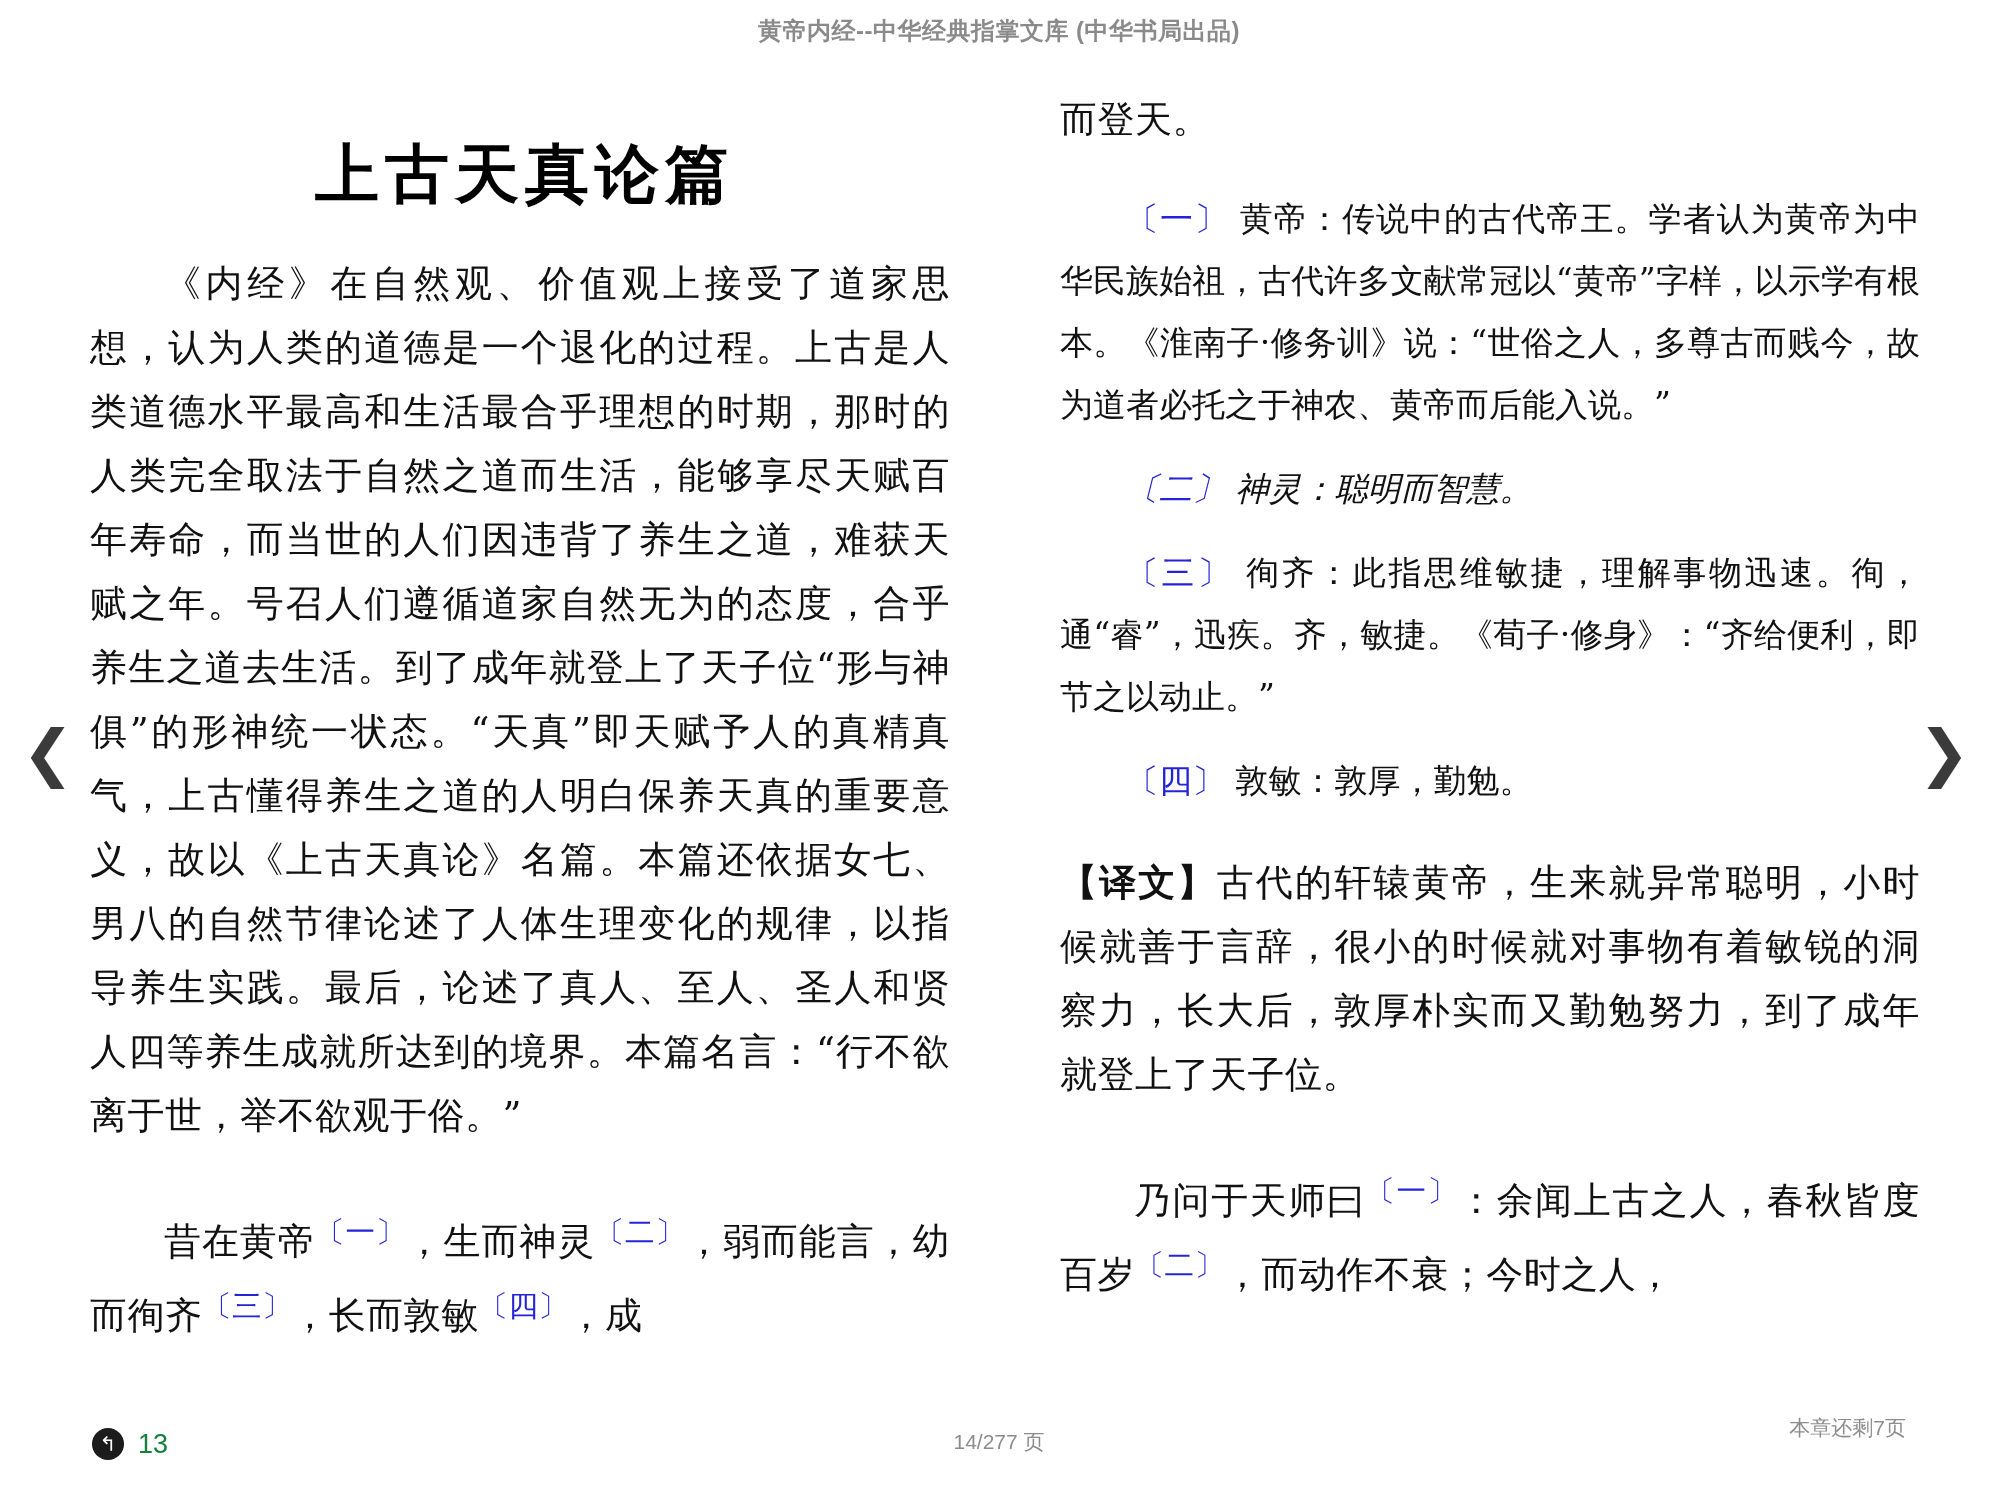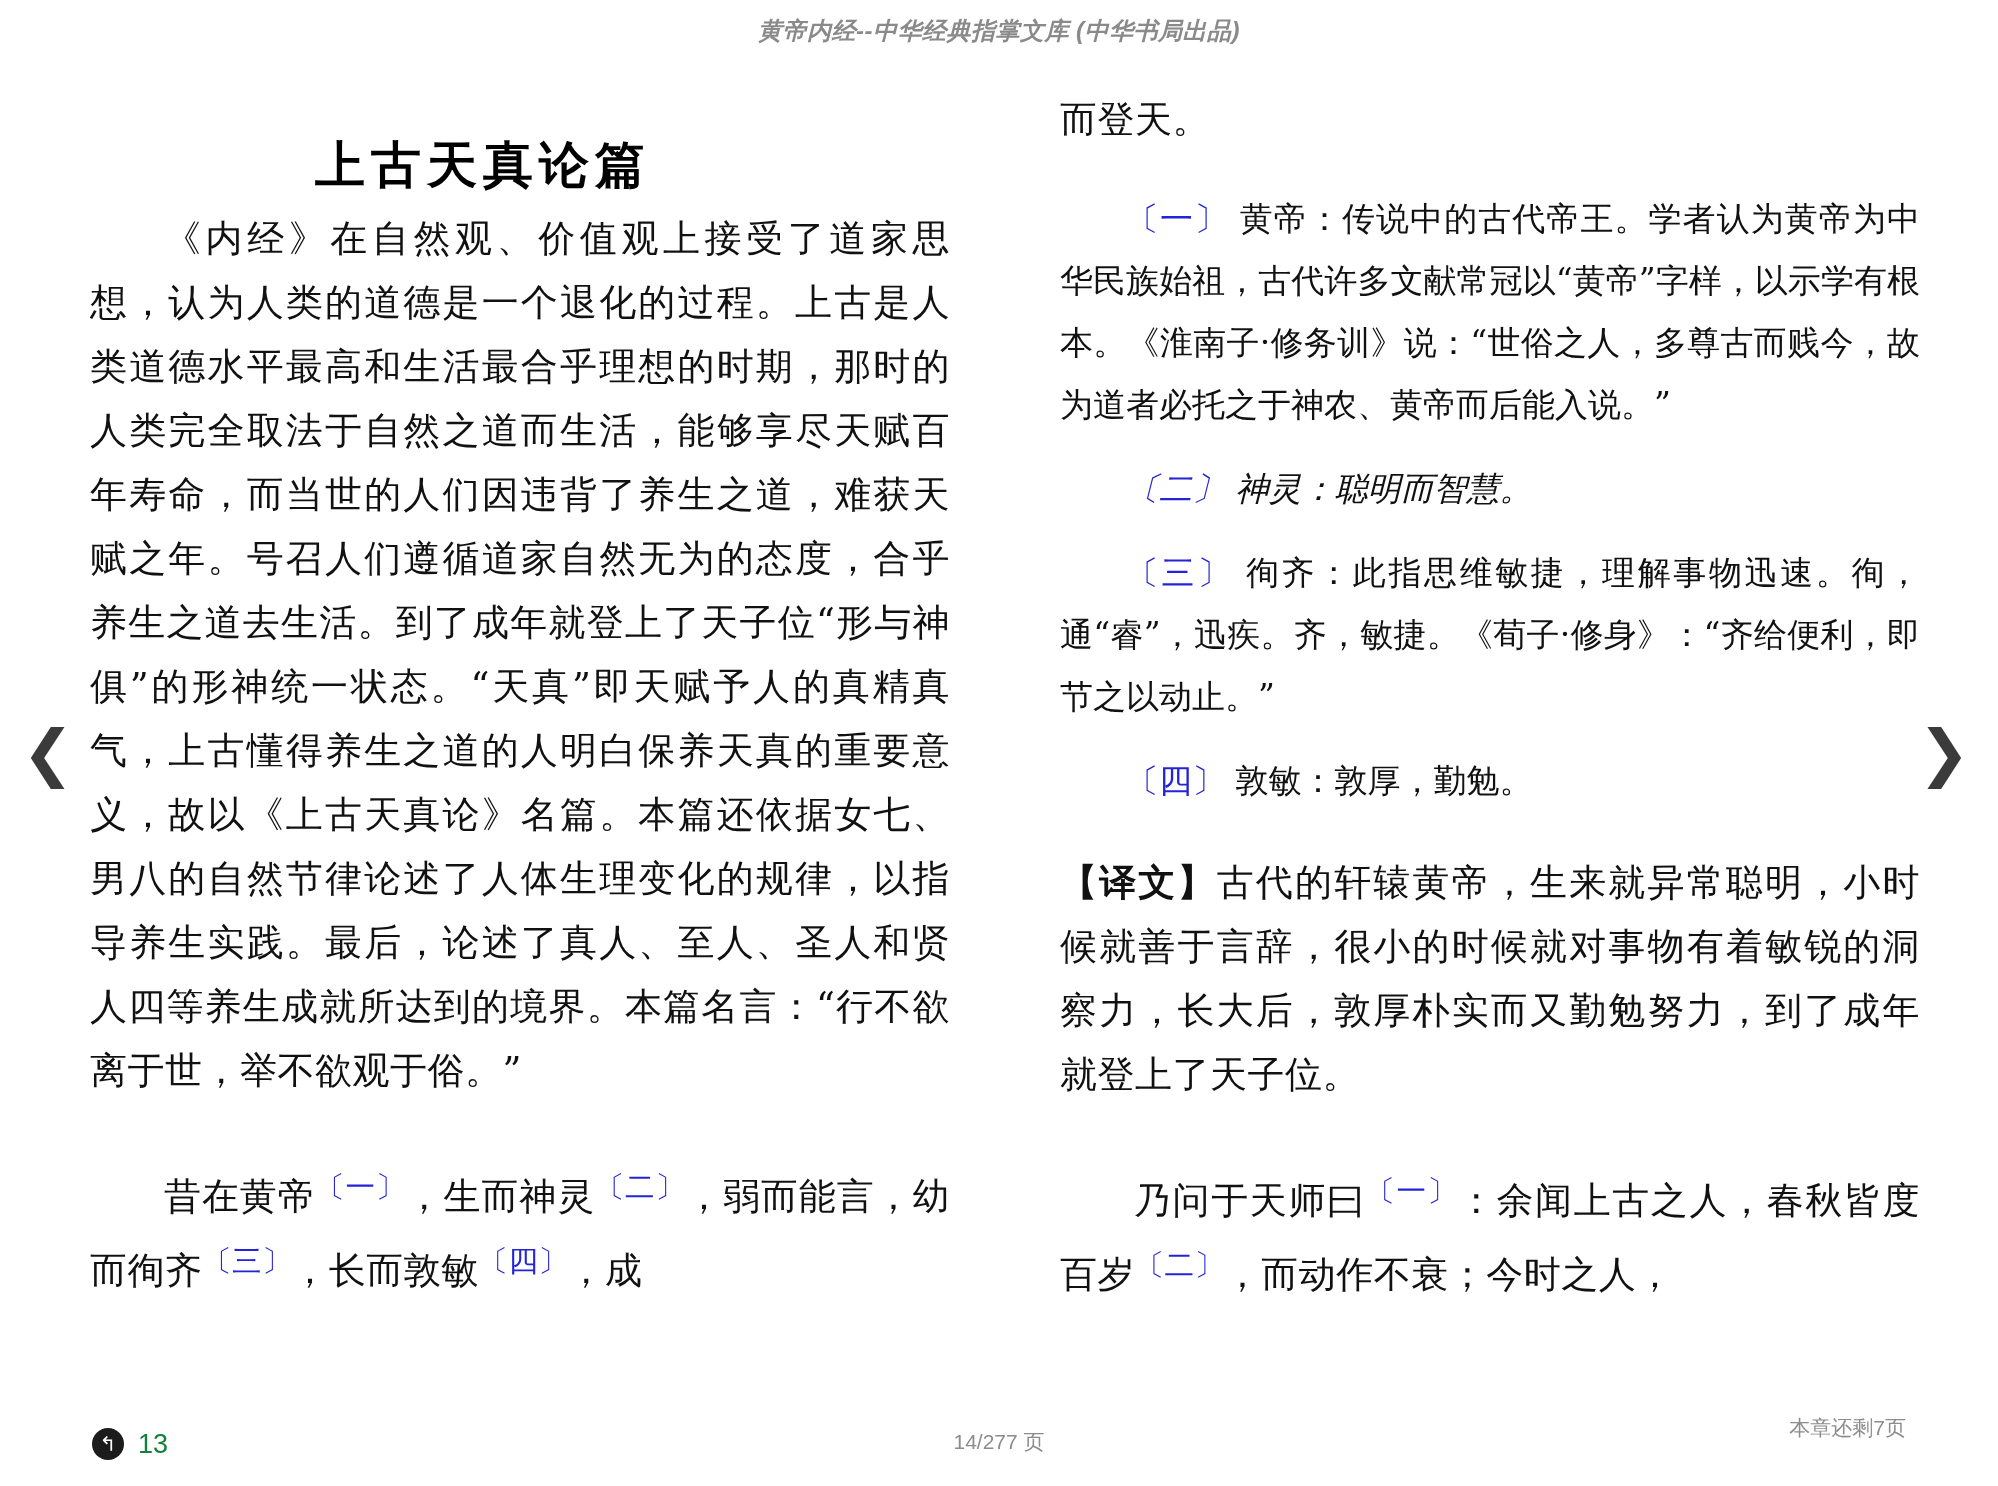--- a/index.html
+++ b/index.html
@@ -27,47 +27,46 @@
     align-items: center;
     justify-content: center;
   }
   #header .title {
     font-family: "Liberation Sans", "DejaVu Sans", sans-serif;
     font-size: 24px;
     font-weight: bold;
     color: #8a8a8a;
     letter-spacing: 0.5px;
     white-space: nowrap;
-    font-style: italic;
   }
 
   
   #columns {
     position: absolute;
     top: 62px; left: 0;
     width: 1998px;
     height: 1324px;
   }
   .column {
     position: absolute;
     top: 0;
     width: 860px;
     height: 1324px;
     overflow: hidden;
   }
   #col-left  { left: 90px; }
   #col-right { left: 1060px; }
 
   .chapter-title {
-    font-size: 50px;
+    font-size: 64px;
     font-weight: 700;
     letter-spacing: 6px;
     color: #000;
     margin-top: 72px;
-    margin-bottom: 10px;
+    margin-bottom: 38px;
     margin-left: 225px;
     line-height: 1.25;
     font-family: "DejaVu Serif", "Liberation Serif", serif;
   }
 
   p.body {
     font-size: 37px;
     line-height: 64px;
     color: #111;
     text-align: justify;

